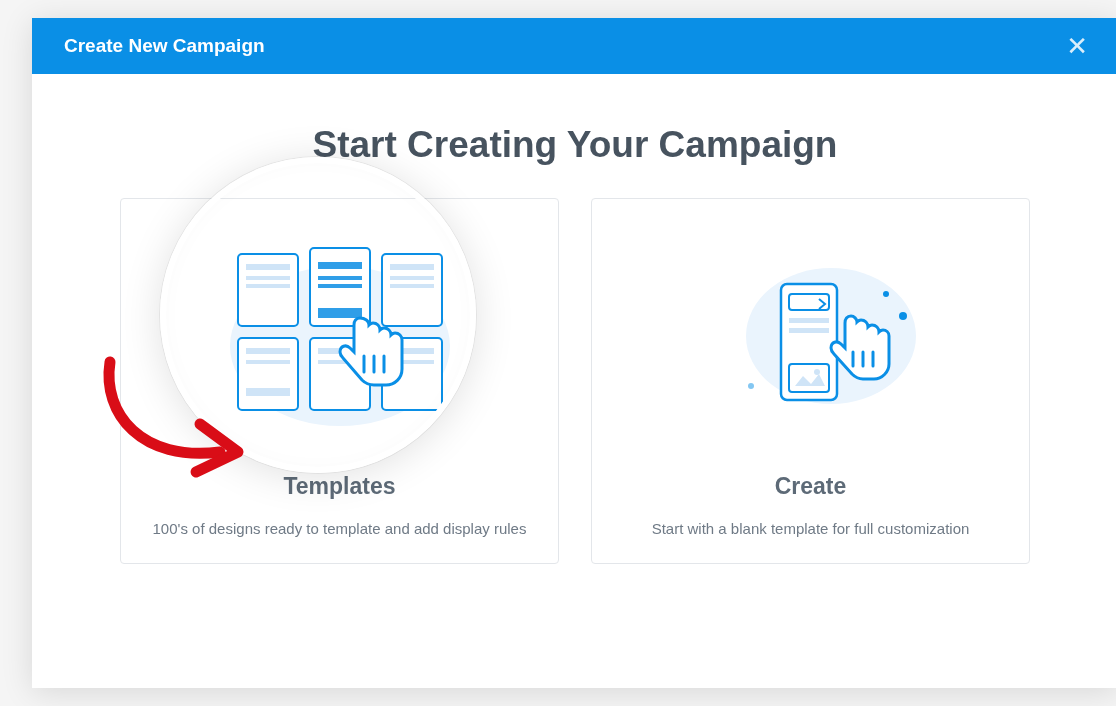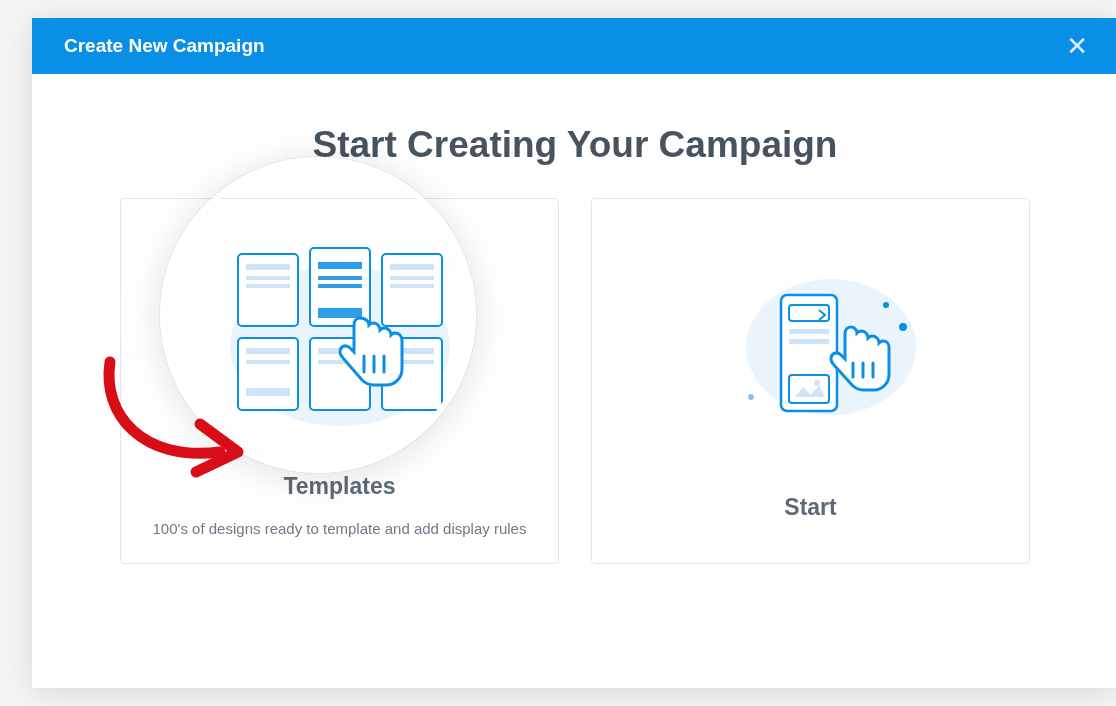--- a/index.html
+++ b/index.html
@@ -209,21 +209,22 @@
             <circle cx="136" cy="136" r="3" fill="#cfe4f7"></circle>
 
             <g transform="translate(144,78)">
               <path d="M26 2 C22 2 20 5 20 9 L20 34 L16 30 C12 26 6 28 6 34 C6 36 7 38 9 40 L27 60 C30 63 33 65 38 65 L49 65 C57 65 64 58 64 50 L64 22 C64 18 61 16 58 16 C56 16 55 17 54 18 C54 14 51 11 47 11 C45 11 44 12 43 13 C43 9 40 6 36 6 C34 6 33 7 32 8 C32 5 29 2 26 2 Z" fill="#fff" stroke="#0a8fe6" stroke-width="3"></path>
               <line x1="28" y1="38" x2="28" y2="52" stroke="#0a8fe6" stroke-width="3" stroke-linecap="round"></line>
               <line x1="38" y1="38" x2="38" y2="52" stroke="#0a8fe6" stroke-width="3" stroke-linecap="round"></line>
               <line x1="48" y1="38" x2="48" y2="52" stroke="#0a8fe6" stroke-width="3" stroke-linecap="round"></line>
             </g>
           </svg>
         </div>
-        <div class="card-title">Start</div>
+        <div class="card-title">Create</div>
+        <div class="card-desc">Start with a blank template for full customization</div>
       </div>
 
     </div>
 
   </div>
 </div>
 
 <div class="highlight-circle"></div>
 
 <svg class="annotation-arrow" viewBox="0 0 170 130">

